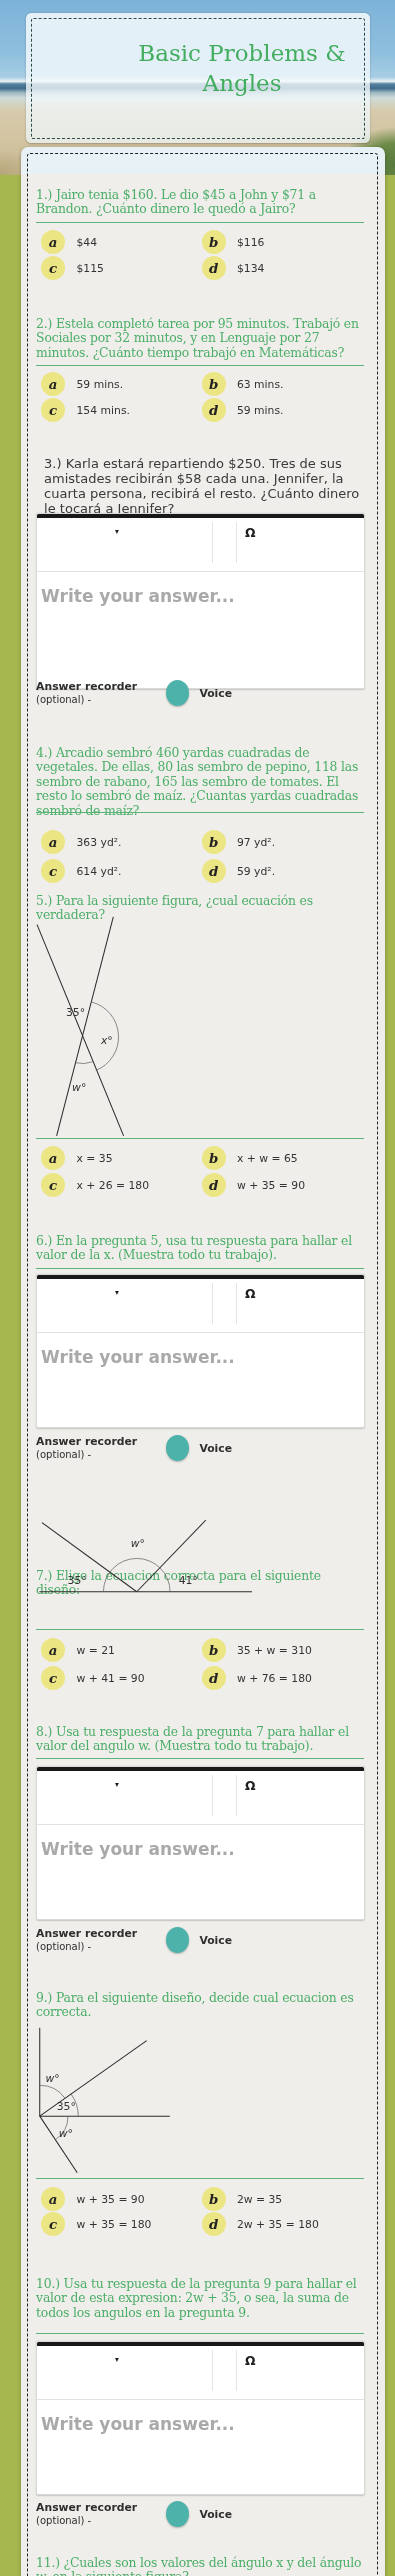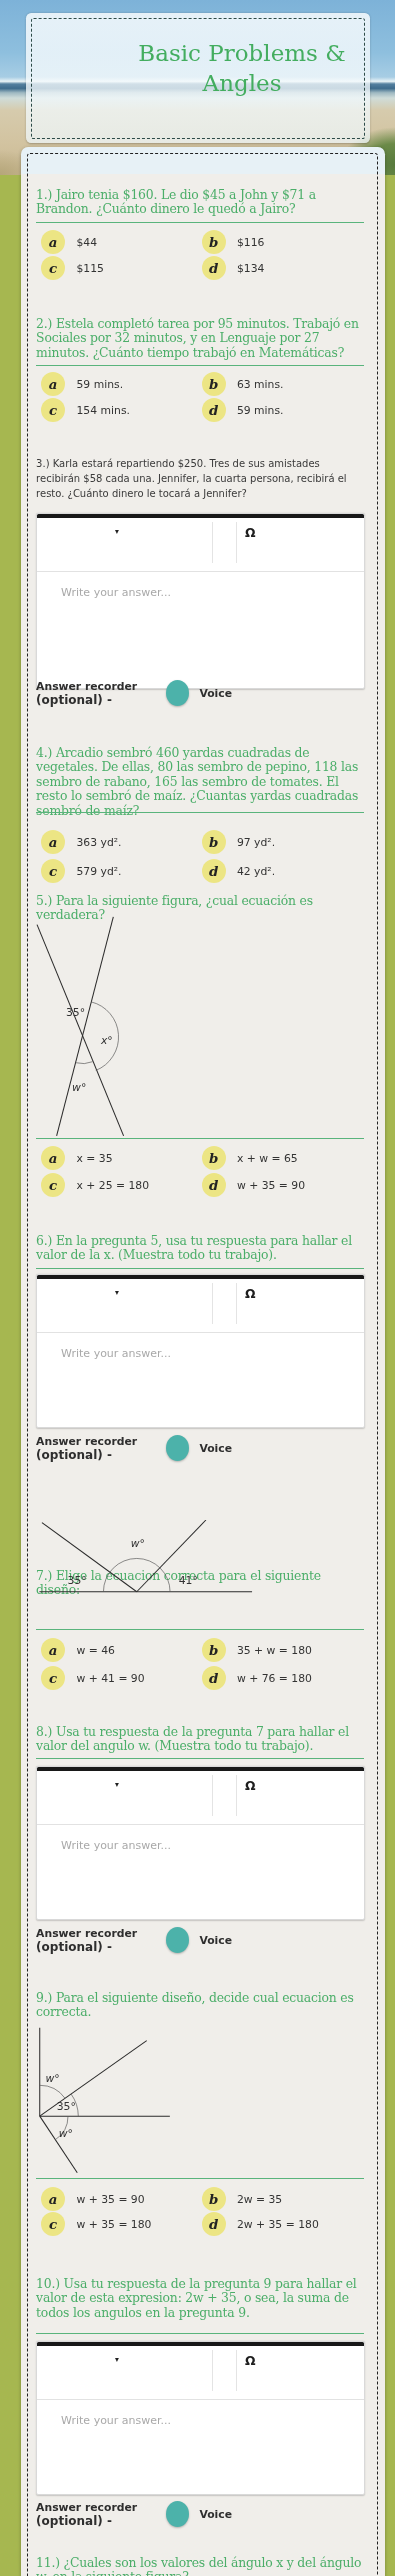--- a/index.html
+++ b/index.html
@@ -43,21 +43,21 @@
   .mcard::before{
     content:"";position:absolute;inset:6.2px;border:1px dashed #1f1f1f;border-radius:3.1px;pointer-events:none;z-index:5;
   }
   
   .qtext{
     position:absolute;left:15.5px;width:330px;
     font-family:"DejaVu Serif",serif;font-size:12.4px;line-height:14.4px;
     color:#4bae69;letter-spacing:-0.2px;
   }
   .qtext.dark{
-    font-family:"DejaVu Sans",sans-serif;font-size:10px;line-height:15px;color:#3a3a3a;letter-spacing:0;
+    font-family:"DejaVu Sans",sans-serif;font-size:13px;line-height:15px;color:#3a3a3a;letter-spacing:0;margin-left:8px;
   }
   .qrule{
     position:absolute;left:15.5px;width:328px;height:0.5px;background:#59b47c;
   }
   .opt{
     position:absolute;display:flex;align-items:center;gap:11.3px;width:155px;
   }
   .opt.c1{left:20.6px;} .opt.c2{left:181px;}
   .badge{
     width:24px;height:24px;border-radius:50%;background:#ece584;flex:0 0 24px;
@@ -71,27 +71,27 @@
     border:0.5px solid #d9d9d9;border-radius:2.1px;box-shadow:0 0.5px 1.5px rgba(0,0,0,.18);
     display:flex;flex-direction:column;
   }
   .ed-topbar{height:4.1px;background:#181818;border-radius:1.5px 1.5px 0 0;flex:0 0 4.1px;}
   .ed-toolbar{position:relative;height:53px;flex:0 0 53px;border-bottom:0.5px solid #e2e2e2;}
   .ed-caret{position:absolute;left:78px;top:9.3px;font-size:7.7px;color:#222;cursor:pointer;}
   .ed-div{position:absolute;top:4.1px;width:0.5px;height:41px;background:#e4e4e4;}
   .ed-div.d1{left:175px;} .ed-div.d2{left:199px;}
   .ed-omega{position:absolute;left:208px;top:7.2px;font-size:12.4px;font-weight:600;color:#1e1e1e;cursor:pointer;}
   .ed-body{position:relative;flex:1 1 auto;}
-  .ed-ph{position:absolute;left:24px;top:14.4px;font-size:11px;color:#a9a9a9;}
+  .ed-ph{position:absolute;left:4px;top:14.4px;font-size:17px;color:#a9a9a9;font-weight:bold;}
   
   .recorder{
     position:absolute;left:15.5px;height:26px;display:flex;align-items:center;
   }
   .rec-label{font-size:10.8px;font-weight:700;color:#2e2e2e;width:130px;flex:0 0 130px;}
-  .rec-opt{font-size:12px;font-weight:700;}
+  .rec-opt{font-size:10px;font-weight:400;}
   .rec-circle{
     width:23px;height:26px;border-radius:50%;background:#4cb2aa;flex:0 0 23px;
     box-shadow:0 1px 2.1px rgba(0,0,0,.25);cursor:pointer;
   }
   .rec-voice{font-size:10.8px;font-weight:700;color:#2e2e2e;margin-left:10.3px;}
   
   .fig{position:absolute;}
   .fig line{stroke:#2b2b2b;stroke-width:2;}
   .fig path{stroke:#555;stroke-width:1.3;fill:none;}
   .fig text{font-family:"DejaVu Sans",sans-serif;font-size:21px;fill:#333;font-style:italic;}
@@ -179,25 +179,25 @@
     <div class="opt c1" style="top:683px">
       <span class="badge">a</span>
       <span class="opt-label">363 yd².</span>
     </div>
     <div class="opt c2" style="top:683px">
       <span class="badge">b</span>
       <span class="opt-label">97 yd².</span>
     </div>
     <div class="opt c1" style="top:712px">
       <span class="badge">c</span>
-      <span class="opt-label">579 yd².</span>
+      <span class="opt-label">614 yd².</span>
     </div>
     <div class="opt c2" style="top:712px">
       <span class="badge">d</span>
-      <span class="opt-label">42 yd².</span>
+      <span class="opt-label">59 yd².</span>
     </div>
   </section>
 
   <section>
     <div class="qtext" style="top:747px">5.) Para la siguiente figura, ¿cual ecuación es verdadera?</div>
     <svg class="fig" style="left:15.5px;top:762px" width="134" height="227" viewBox="0 0 260 440">
       <line x1="2" y1="30" x2="170" y2="440"></line>
       <line x1="150" y1="15" x2="40" y2="440"></line>
       <path d="M 107 180 A 70 70 0 0 1 116 313"></path>
       <path d="M 110 296 A 52 52 0 0 1 77 298"></path>
@@ -209,21 +209,21 @@
     <div class="opt c1" style="top:999px">
       <span class="badge">a</span>
       <span class="opt-label">x = 35</span>
     </div>
     <div class="opt c2" style="top:999px">
       <span class="badge">b</span>
       <span class="opt-label">x + w = 65</span>
     </div>
     <div class="opt c1" style="top:1026px">
       <span class="badge">c</span>
-      <span class="opt-label">x + 25 = 180</span>
+      <span class="opt-label">x + 26 = 180</span>
     </div>
     <div class="opt c2" style="top:1026px">
       <span class="badge">d</span>
       <span class="opt-label">w + 35 = 90</span>
     </div>
   </section>
 
   <section>
     <div class="qtext" style="top:1087px">6.) En la pregunta 5, usa tu respuesta para hallar el valor de la x.  (Muestra todo tu trabajo).</div>
     <div class="qrule" style="top:1121px"></div>
@@ -253,25 +253,25 @@
       <line x1="195" y1="140" x2="10" y2="5"></line>
       <line x1="195" y1="140" x2="330" y2="0"></line>
       <path d="M 130 140 A 65 65 0 0 1 260 140"></path>
       <text x="197" y="52" text-anchor="middle">w°</text>
       <text class="num" x="60" y="124">35°</text>
       <text class="num" x="277" y="124">41°</text>
     </svg>
     <div class="qrule" style="top:1482px"></div>
     <div class="opt c1" style="top:1491px">
       <span class="badge">a</span>
-      <span class="opt-label">w = 46</span>
+      <span class="opt-label">w = 21</span>
     </div>
     <div class="opt c2" style="top:1491px">
       <span class="badge">b</span>
-      <span class="opt-label">35 + w = 180</span>
+      <span class="opt-label">35 + w = 310</span>
     </div>
     <div class="opt c1" style="top:1519px">
       <span class="badge">c</span>
       <span class="opt-label">w + 41 = 90</span>
     </div>
     <div class="opt c2" style="top:1519px">
       <span class="badge">d</span>
       <span class="opt-label">w + 76 = 180</span>
     </div>
   </section>

